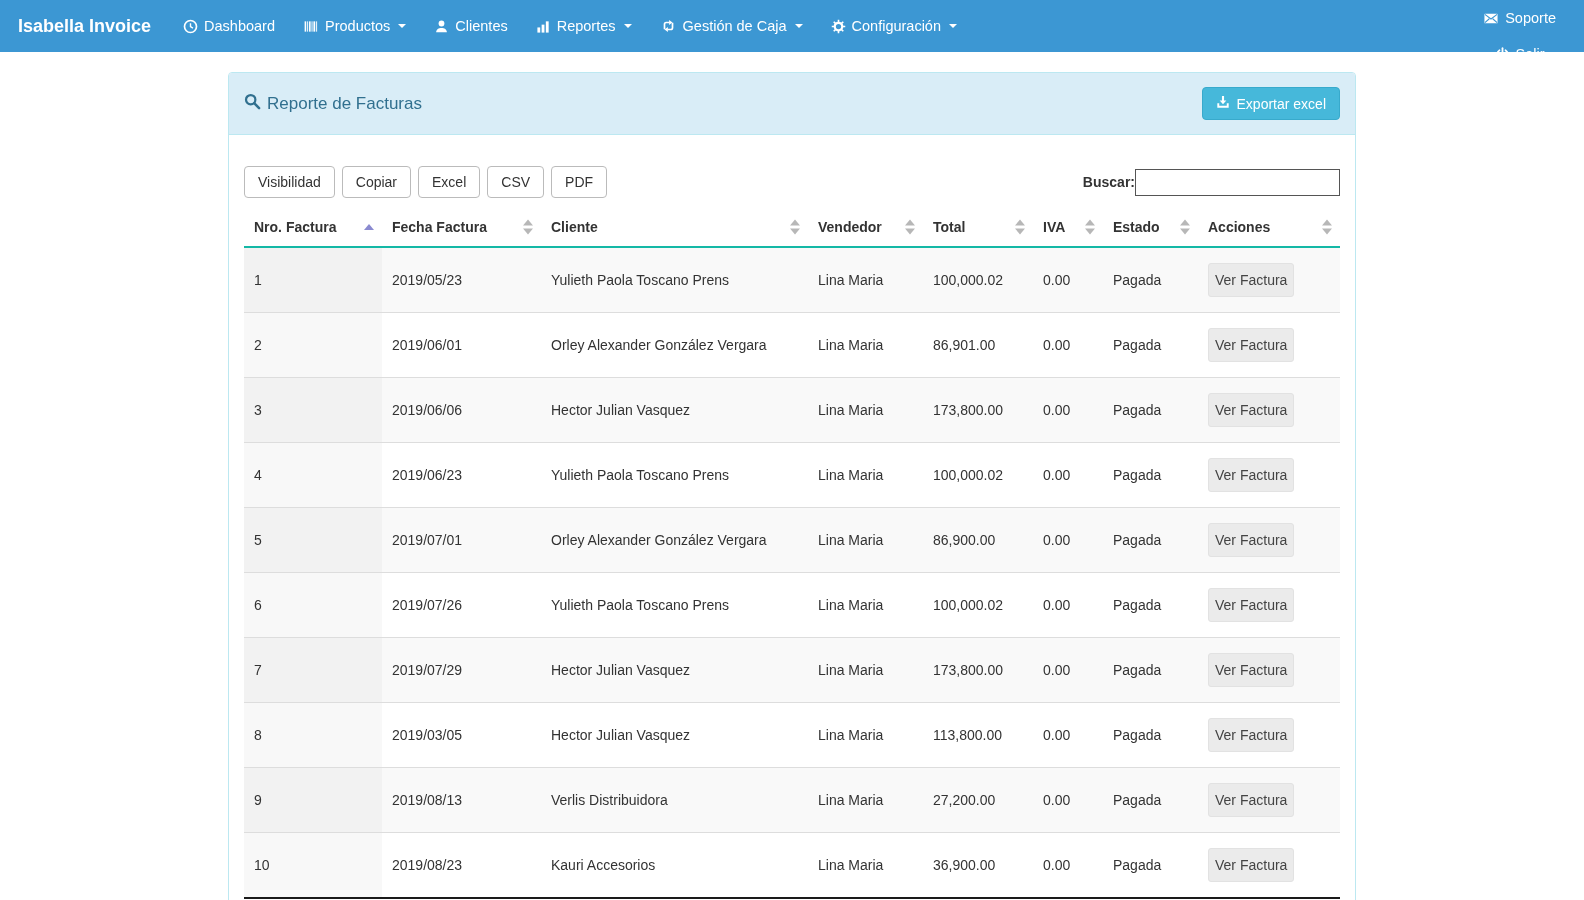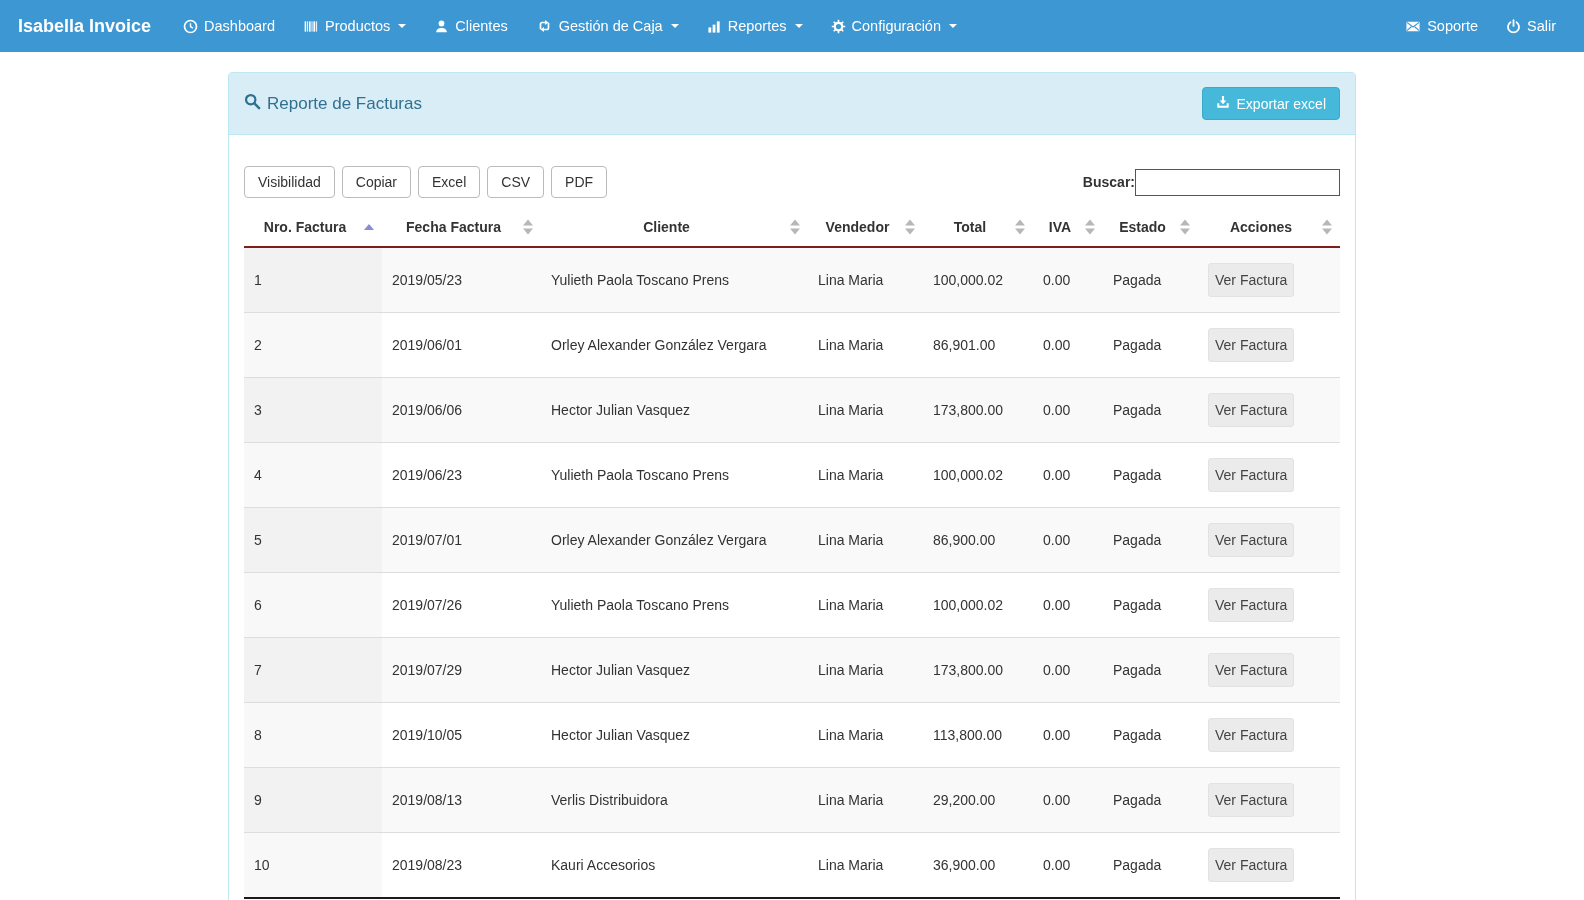--- a/index.html
+++ b/index.html
@@ -18,21 +18,21 @@
     align-items: center;
     color: #fff;
   }
   .brand {
     font-size: 18px;
     font-weight: bold;
     padding: 0 18px 0 18px;
     white-space: nowrap;
   }
   .nav-list { display: flex; align-items: center; list-style: none; height: 100%; }
-  .nav-list.right { margin-left: auto; padding-right: 14px; }
+  .nav-list.right { margin-left: auto; padding-right: 14px; flex-direction: column; }
   .nav-item {
     display: flex;
     align-items: center;
     gap: 6px;
     padding: 16px 14px;
     height: 36px;
     cursor: pointer;
     font-size: 14.5px;
     white-space: nowrap;
   }
@@ -115,25 +115,25 @@
     border-bottom: 2px solid #1a1a1a;
   }
   table.report col.c1 { width: 138px; }
   table.report col.c2 { width: 159px; }
   table.report col.c3 { width: 267px; }
   table.report col.c4 { width: 115px; }
   table.report col.c5 { width: 110px; }
   table.report col.c6 { width: 70px; }
   table.report col.c7 { width: 95px; }
   th {
-    text-align: center;
+    text-align: left;
     font-weight: bold;
     color: #333;
     padding: 11px 26px 11px 10px;
-    border-bottom: 2px solid #7f1d1d;
+    border-bottom: 2px solid #14b8a6;
     position: relative;
     cursor: pointer;
     font-size: 14px;
     white-space: nowrap;
   }
   .sort-icons {
     position: absolute;
     right: 8px; top: 50%;
     transform: translateY(-50%);
     display: flex; flex-direction: column; gap: 3px;
@@ -200,39 +200,39 @@
         <span>
           <svg width="15" height="15" viewBox="0 0 16 16" fill="currentColor">
             <circle cx="8" cy="4.8" r="3.1"></circle>
             <path d="M2.3 14.2c0-3.1 2.6-4.6 5.7-4.6s5.7 1.5 5.7 4.6z"></path>
           </svg>
         </span>
         <span>Clientes</span>
       </li>
       <li class="nav-item">
         <span>
+          <svg width="15" height="15" viewBox="0 0 16 16" fill="currentColor">
+            <rect x="1.5" y="9" width="3" height="5.5"></rect>
+            <rect x="6" y="6" width="3" height="8.5"></rect>
+            <rect x="10.5" y="2.5" width="3" height="12"></rect>
+          </svg>
+        </span>
+        <span>Reportes</span>
+        <span class="caret"></span>
+      </li>
+      <li class="nav-item">
+        <span>
           <svg width="17" height="16" viewBox="0 0 16 16">
             <path d="M4 11.2V6.2c0-1 .7-1.7 1.7-1.7H9" fill="none" stroke="currentColor" stroke-width="1.7"></path>
             <path d="M8.6 1.9l3.4 2.6-3.4 2.6z" fill="currentColor"></path>
             <path d="M12 4.8v5c0 1-.7 1.7-1.7 1.7H7" fill="none" stroke="currentColor" stroke-width="1.7"></path>
             <path d="M7.4 8.9L4 11.5l3.4 2.6z" fill="currentColor"></path>
           </svg>
         </span>
         <span>Gestión de Caja</span>
-        <span class="caret"></span>
-      </li>
-      <li class="nav-item">
-        <span>
-          <svg width="15" height="15" viewBox="0 0 16 16" fill="currentColor">
-            <rect x="1.5" y="9" width="3" height="5.5"></rect>
-            <rect x="6" y="6" width="3" height="8.5"></rect>
-            <rect x="10.5" y="2.5" width="3" height="12"></rect>
-          </svg>
-        </span>
-        <span>Reportes</span>
         <span class="caret"></span>
       </li>
       <li class="nav-item">
         <span>
           <svg width="15" height="15" viewBox="0 0 16 16">
             <circle cx="8" cy="8" r="4" fill="none" stroke="currentColor" stroke-width="2.4"></circle>
             <path d="M8 .8v3M8 12.2v3M.8 8h3M12.2 8h3M2.9 2.9l2.1 2.1M11 11l2.1 2.1M13.1 2.9L11 5M5 11l-2.1 2.1" stroke="currentColor" stroke-width="1.7"></path>
           </svg>
         </span>
         <span>Configuración</span>
@@ -407,34 +407,34 @@
               <td>2019/07/29</td>
               <td>Hector Julian Vasquez</td>
               <td>Lina Maria</td>
               <td>173,800.00</td>
               <td>0.00</td>
               <td>Pagada</td>
               <td><button class="btn-view">Ver Factura</button></td>
             </tr>
             <tr>
               <td class="sorted">8</td>
-              <td>2019/10/05</td>
+              <td>2019/03/05</td>
               <td>Hector Julian Vasquez</td>
               <td>Lina Maria</td>
               <td>113,800.00</td>
               <td>0.00</td>
               <td>Pagada</td>
               <td><button class="btn-view">Ver Factura</button></td>
             </tr>
             <tr>
               <td class="sorted">9</td>
               <td>2019/08/13</td>
               <td>Verlis Distribuidora</td>
               <td>Lina Maria</td>
-              <td>29,200.00</td>
+              <td>27,200.00</td>
               <td>0.00</td>
               <td>Pagada</td>
               <td><button class="btn-view">Ver Factura</button></td>
             </tr>
             <tr>
               <td class="sorted">10</td>
               <td>2019/08/23</td>
               <td>Kauri Accesorios</td>
               <td>Lina Maria</td>
               <td>36,900.00</td>

